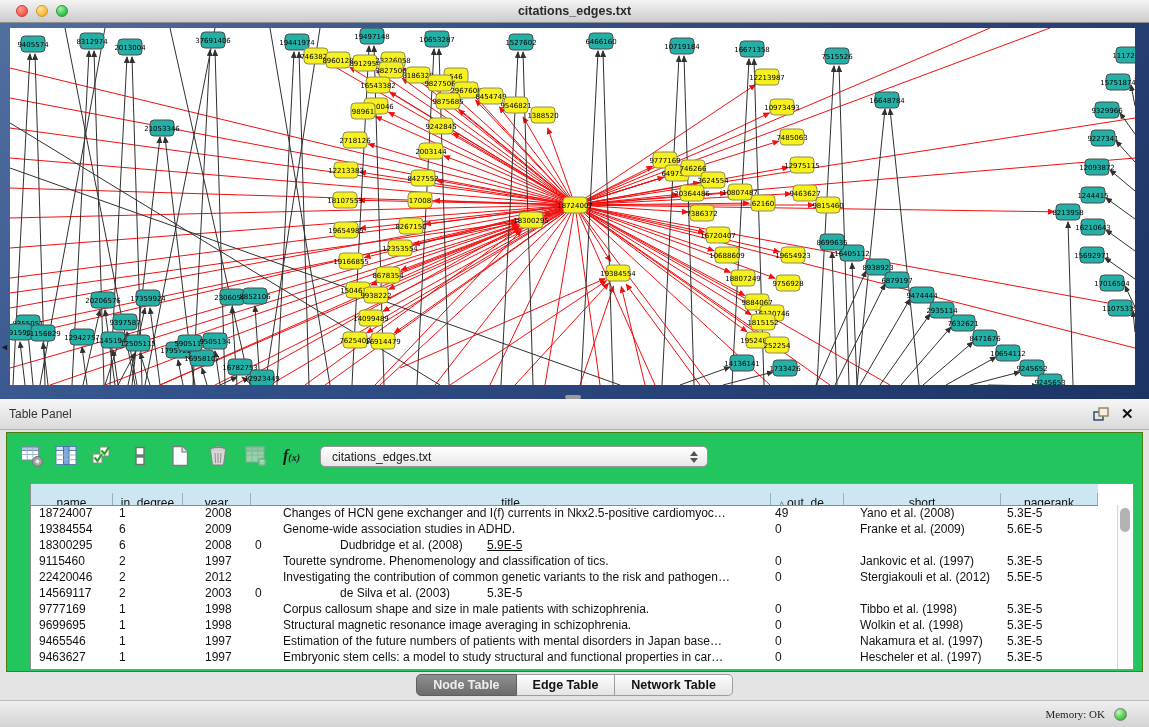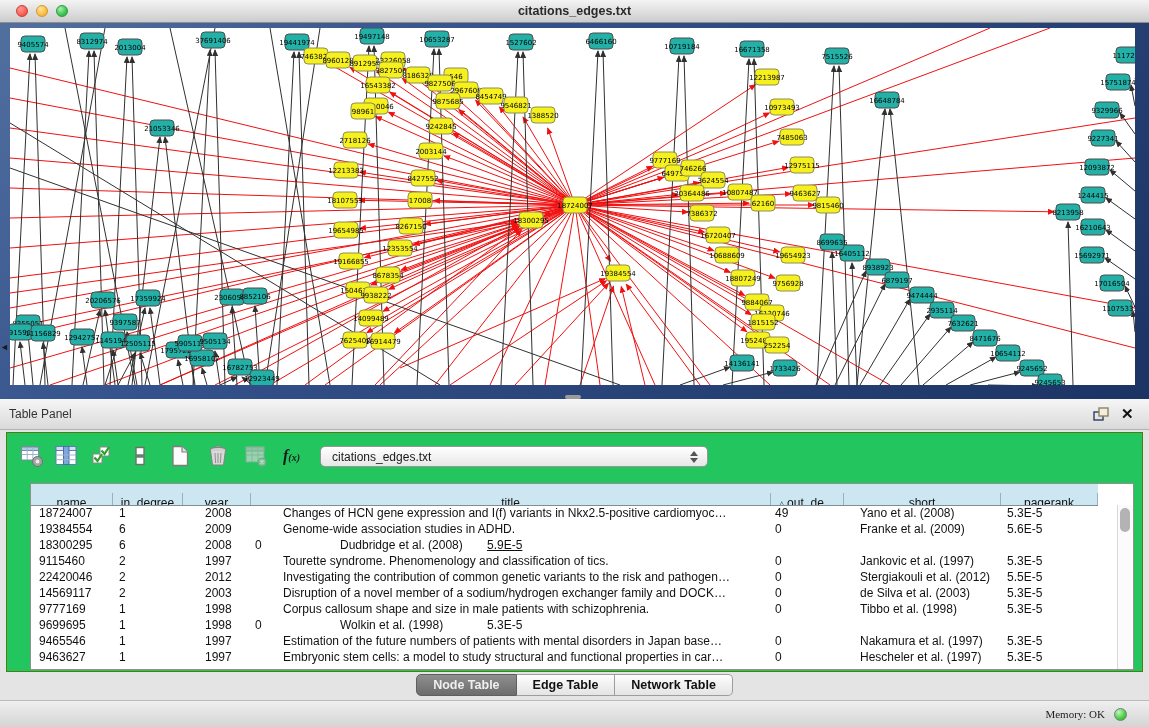--- a/index.html
+++ b/index.html
@@ -838,21 +838,21 @@
           <div class="th" style="width: 520px;">title</div>
           <div class="th" style="width: 73px;"><span class="tri">△</span>out_de…</div>
           <div class="th" style="width: 157px;">short</div>
           <div class="th" style="width: 97px;">pagerank</div>
         </div>
       <div class="tbody" id="tbody">
           <div class="tr">
             <div class="td" style="width: 82px; padding-left: 8px;">18724007</div>
             <div class="td" style="width: 70px; padding-left: 6px;">1</div>
             <div class="td" style="width: 68px; padding-left: 22px;">2008</div>
-            <div class="td" style="width: 520px; padding-left: 32px;">Changes of HCN gene expression and I(f) variants in Nkx2.5-positive cardiomyoc…</div>
+            <div class="td" style="width: 520px; padding-left: 32px;">Changes of HCN gene exchanger and I(f) currents in Nkx2.5-positive cardiomyoc…</div>
             <div class="td" style="width: 73px; padding-left: 4px;">49</div>
             <div class="td" style="width: 157px; padding-left: 16px;">Yano et al. (2008)</div>
             <div class="td" style="width: 97px; padding-left: 6px;">5.3E-5</div>
           </div>
           <div class="tr">
             <div class="td" style="width: 82px; padding-left: 8px;">19384554</div>
             <div class="td" style="width: 70px; padding-left: 6px;">6</div>
             <div class="td" style="width: 68px; padding-left: 22px;">2009</div>
             <div class="td" style="width: 520px; padding-left: 32px;">Genome-wide association studies in ADHD.</div>
             <div class="td" style="width: 73px; padding-left: 4px;">0</div>
@@ -882,38 +882,38 @@
             <div class="td" style="width: 68px; padding-left: 22px;">2012</div>
             <div class="td" style="width: 520px; padding-left: 32px;">Investigating the contribution of common genetic variants to the risk and pathogen…</div>
             <div class="td" style="width: 73px; padding-left: 4px;">0</div>
             <div class="td" style="width: 157px; padding-left: 16px;">Stergiakouli et al. (2012)</div>
             <div class="td" style="width: 97px; padding-left: 6px;">5.5E-5</div>
           </div>
           <div class="tr">
             <div class="td" style="width: 82px; padding-left: 8px;">14569117</div>
             <div class="td" style="width: 70px; padding-left: 6px;">2</div>
             <div class="td" style="width: 68px; padding-left: 22px;">2003</div>
-            <div class="td" style="width: 520px; padding-left: 32px;">Disruption of a novel member of a sodium/hydrogen exchanger family and DOCK…</div>
             <div class="td" style="width: 73px; padding-left: 4px;">0</div>
             <div class="td" style="width: 157px; padding-left: 16px;">de Silva et al. (2003)</div>
             <div class="td" style="width: 97px; padding-left: 6px;">5.3E-5</div>
           </div>
           <div class="tr">
             <div class="td" style="width: 82px; padding-left: 8px;">9777169</div>
             <div class="td" style="width: 70px; padding-left: 6px;">1</div>
             <div class="td" style="width: 68px; padding-left: 22px;">1998</div>
             <div class="td" style="width: 520px; padding-left: 32px;">Corpus callosum shape and size in male patients with schizophrenia.</div>
             <div class="td" style="width: 73px; padding-left: 4px;">0</div>
             <div class="td" style="width: 157px; padding-left: 16px;">Tibbo et al. (1998)</div>
             <div class="td" style="width: 97px; padding-left: 6px;">5.3E-5</div>
           </div>
           <div class="tr">
             <div class="td" style="width: 82px; padding-left: 8px;">9699695</div>
             <div class="td" style="width: 70px; padding-left: 6px;">1</div>
             <div class="td" style="width: 68px; padding-left: 22px;">1998</div>
+            <div class="td" style="width: 520px; padding-left: 32px;">Structural magnetic resonance image averaging in schizophrenia.</div>
             <div class="td" style="width: 73px; padding-left: 4px;">0</div>
             <div class="td" style="width: 157px; padding-left: 16px;">Wolkin et al. (1998)</div>
             <div class="td" style="width: 97px; padding-left: 6px;">5.3E-5</div>
           </div>
           <div class="tr">
             <div class="td" style="width: 82px; padding-left: 8px;">9465546</div>
             <div class="td" style="width: 70px; padding-left: 6px;">1</div>
             <div class="td" style="width: 68px; padding-left: 22px;">1997</div>
             <div class="td" style="width: 520px; padding-left: 32px;">Estimation of the future numbers of patients with mental disorders in Japan base…</div>
             <div class="td" style="width: 73px; padding-left: 4px;">0</div>

